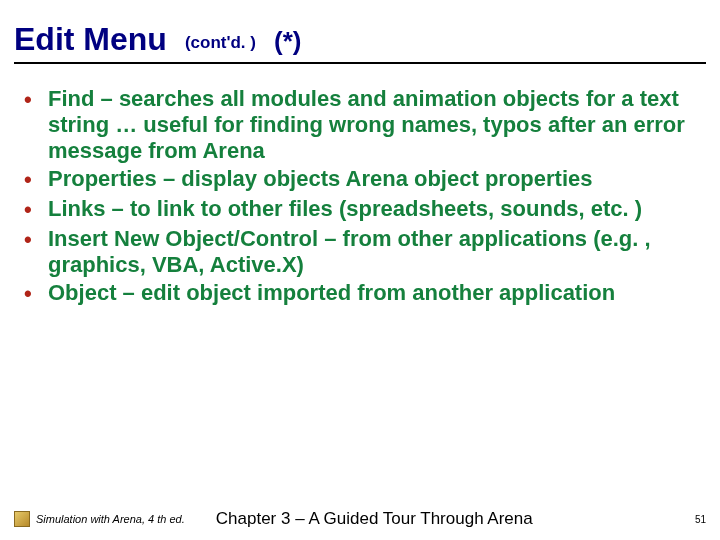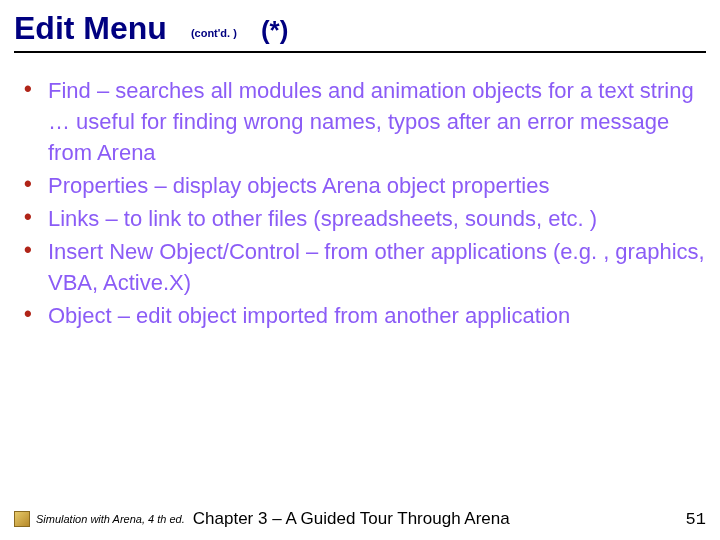--- a/index.html
+++ b/index.html
@@ -1,31 +1,31 @@
 <!DOCTYPE html>
 <html><head>
 <meta charset="utf-8">
 <style>
   * { margin: 0; padding: 0; box-sizing: border-box; }
   html, body { width: 720px; height: 540px; background: #ffffff; font-family: Arial, Helvetica, sans-serif; overflow: hidden; }
   .slide { width: 720px; height: 540px; position: relative; padding: 8px 14px 0 14px; }
-  .title-row { display: flex; align-items: baseline; gap: 24px; margin-top: 2px; }
+  .title-row { display: flex; align-items: baseline; gap: 18px; margin-top: 13px; }
   .title-main { font-size: 32px; font-weight: bold; color: #000080; }
-  .title-sub { font-size: 11px; font-weight: bold; color: #000080; position: relative; top: -2px; }
+  .title-sub { font-size: 17px; font-weight: bold; color: #000080; position: relative; top: -2px; }
   .title-tail { font-size: 26px; font-weight: bold; color: #000080; }
   .rule { border: none; border-top: 2px solid #000; margin-top: 4px; width: 100%; }
   .body { margin-top: 22px; padding-left: 10px; }
   .item { display: flex; align-items: flex-start; margin-bottom: 2px; }
   .bullet { width: 24px; flex: 0 0 24px; text-align: left; font-size: 22px; line-height: 28px; color: #b02418; font-weight: bold; }
-  .text { font-size: 22px; line-height: 31px; font-weight: normal; color: #8b5cf6; flex: 1; }
+  .text { font-size: 22px; line-height: 26px; font-weight: bold; color: #15803d; flex: 1; }
   .footer { position: absolute; left: 0; right: 0; bottom: 10px; height: 22px; display: flex; align-items: center; padding: 0 14px; }
   .footer-icon { width: 16px; height: 16px; background: linear-gradient(135deg, #e6c96a 0%, #b78a2a 100%); border: 1px solid #8a6a1f; margin-right: 6px; }
-  .footer-left { font-size: 11px; font-style: italic; color: #000; margin-right: 8px; white-space: nowrap; }
+  .footer-left { font-size: 11px; font-style: italic; color: #000; margin-right: 31px; white-space: nowrap; }
   .footer-center { font-size: 17px; color: #000; white-space: nowrap; }
-  .footer-right { font-size: 17px; color: #000; margin-left: auto; font-family: Liberation Mono, monospace; }
+  .footer-right { font-size: 10px; color: #000; margin-left: auto; }
 </style>
 </head>
 <body>
 
 <div class="slide">
 
   <div class="title-row">
     <span class="title-main">Edit Menu</span>
     <span class="title-sub">(cont'd. )</span>
     <span class="title-tail">(*)</span>

